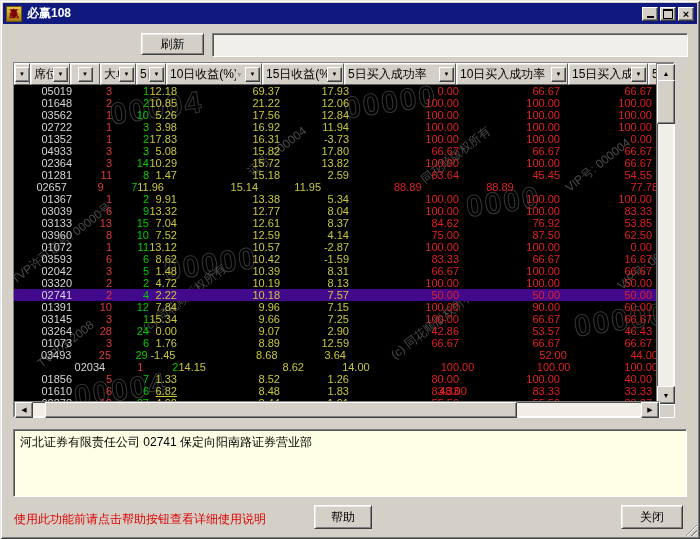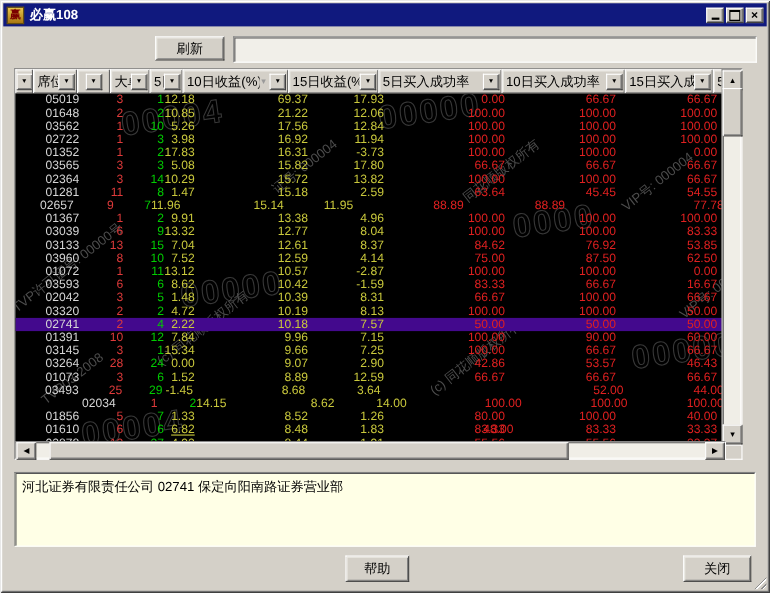--- a/index.html
+++ b/index.html
@@ -215,21 +215,21 @@
           <span class="tcell cell-red" style="width: 40px;">1</span>
           <span class="tcell cell-green" style="width: 37px;">2</span>
           <span class="tcell cell-yellow" style="width: 28px;">17.83</span>
           <span class="tcell cell-yellow" style="width: 103px;">16.31</span>
           <span class="tcell cell-yellow" style="width: 69px;">-3.73</span>
           <span class="tcell cell-rate" style="width: 110px;">100.00</span>
           <span class="tcell cell-rate" style="width: 101px;">100.00</span>
           <span class="tcell cell-rate" style="width: 92px;">0.00</span>
         </div>
         <div class="trow">
-          <span class="tcell cell-seat" style="width: 58px;">03565</span>
+          <span class="tcell cell-seat" style="width: 58px;">04933</span>
           <span class="tcell cell-red" style="width: 40px;">3</span>
           <span class="tcell cell-green" style="width: 37px;">3</span>
           <span class="tcell cell-yellow" style="width: 28px;">5.08</span>
           <span class="tcell cell-yellow" style="width: 103px;">15.82</span>
           <span class="tcell cell-yellow" style="width: 69px;">17.80</span>
           <span class="tcell cell-rate" style="width: 110px;">66.67</span>
           <span class="tcell cell-rate" style="width: 101px;">66.67</span>
           <span class="tcell cell-rate" style="width: 92px;">66.67</span>
         </div>
         <div class="trow">
@@ -264,21 +264,21 @@
           <span class="tcell cell-rate" style="width: 110px;">88.89</span>
           <span class="tcell cell-rate" style="width: 101px;">88.89</span>
           <span class="tcell cell-rate" style="width: 112px; padding-left: 42px;">77.78</span>
         </div>
         <div class="trow">
           <span class="tcell cell-seat" style="width: 58px;">01367</span>
           <span class="tcell cell-red" style="width: 40px;">1</span>
           <span class="tcell cell-green" style="width: 37px;">2</span>
           <span class="tcell cell-yellow" style="width: 28px;">9.91</span>
           <span class="tcell cell-yellow" style="width: 103px;">13.38</span>
-          <span class="tcell cell-yellow" style="width: 69px;">4.96</span>
+          <span class="tcell cell-yellow" style="width: 69px;">5.34</span>
           <span class="tcell cell-rate" style="width: 110px;">100.00</span>
           <span class="tcell cell-rate" style="width: 101px;">100.00</span>
           <span class="tcell cell-rate" style="width: 92px;">100.00</span>
         </div>
         <div class="trow">
           <span class="tcell cell-seat" style="width: 58px;">03039</span>
           <span class="tcell cell-red" style="width: 40px;">6</span>
           <span class="tcell cell-green" style="width: 37px;">9</span>
           <span class="tcell cell-yellow" style="width: 28px;">13.32</span>
           <span class="tcell cell-yellow" style="width: 103px;">12.77</span>
@@ -394,21 +394,21 @@
           <span class="tcell cell-yellow" style="width: 103px;">9.07</span>
           <span class="tcell cell-yellow" style="width: 69px;">2.90</span>
           <span class="tcell cell-rate" style="width: 110px;">42.86</span>
           <span class="tcell cell-rate" style="width: 101px;">53.57</span>
           <span class="tcell cell-rate" style="width: 92px;">46.43</span>
         </div>
         <div class="trow">
           <span class="tcell cell-seat" style="width: 58px;">01073</span>
           <span class="tcell cell-red" style="width: 40px;">3</span>
           <span class="tcell cell-green" style="width: 37px;">6</span>
-          <span class="tcell cell-yellow" style="width: 28px;">1.52</span>
+          <span class="tcell cell-yellow" style="width: 28px;">1.76</span>
           <span class="tcell cell-yellow" style="width: 103px;">8.89</span>
           <span class="tcell cell-yellow" style="width: 69px;">12.59</span>
           <span class="tcell cell-rate" style="width: 110px;">66.67</span>
           <span class="tcell cell-rate" style="width: 101px;">66.67</span>
           <span class="tcell cell-rate" style="width: 92px;">66.67</span>
         </div>
         <div class="trow">
           <span class="tcell cell-seat" style="width: 58px;">03493</span>
           <span class="tcell cell-red" style="width: 40px;">25</span>
           <span class="tcell cell-green" style="width: 37px;">29</span>
@@ -481,17 +481,18 @@
       <div class="sbtn sb-right">
           <span>▶</span>
         </div>
     </div>
   </div>
 
   <div class="infobox">
     <span>河北证券有限责任公司 02741 保定向阳南路证券营业部</span>
   </div>
 
+  <div class="tip">使用此功能前请点击帮助按钮查看详细使用说明</div>
   <button class="btn raised help-btn">帮助</button>
   <button class="btn raised close-btn2">关闭</button>
   <div class="grip"></div>
 
 </div>
 
 </body></html>

